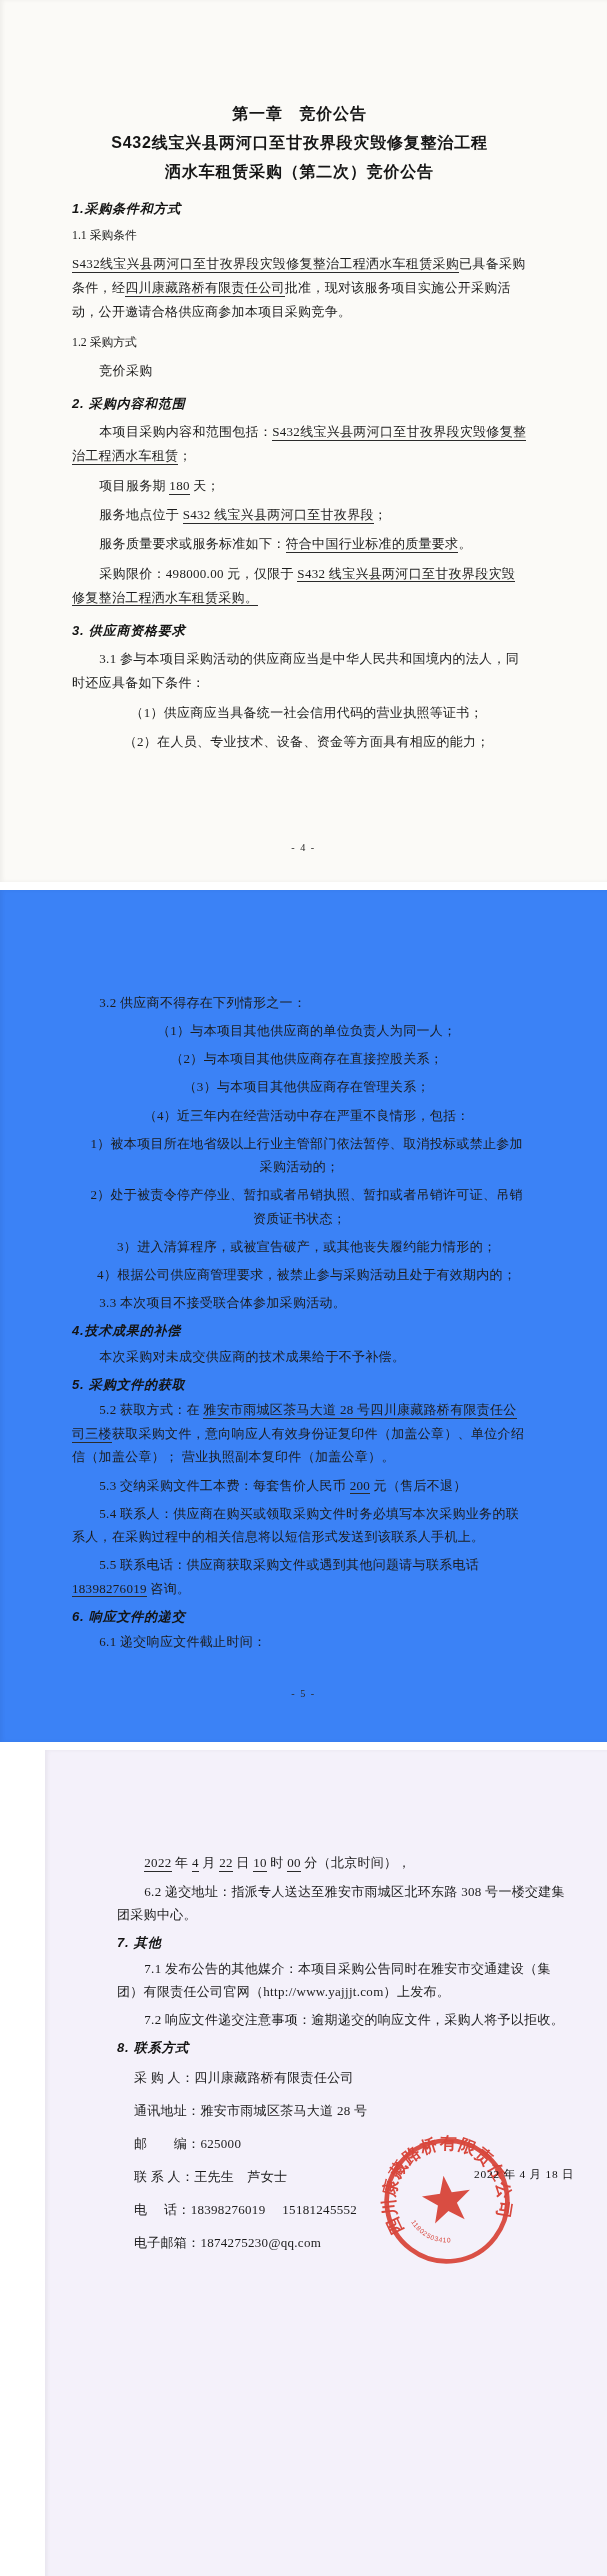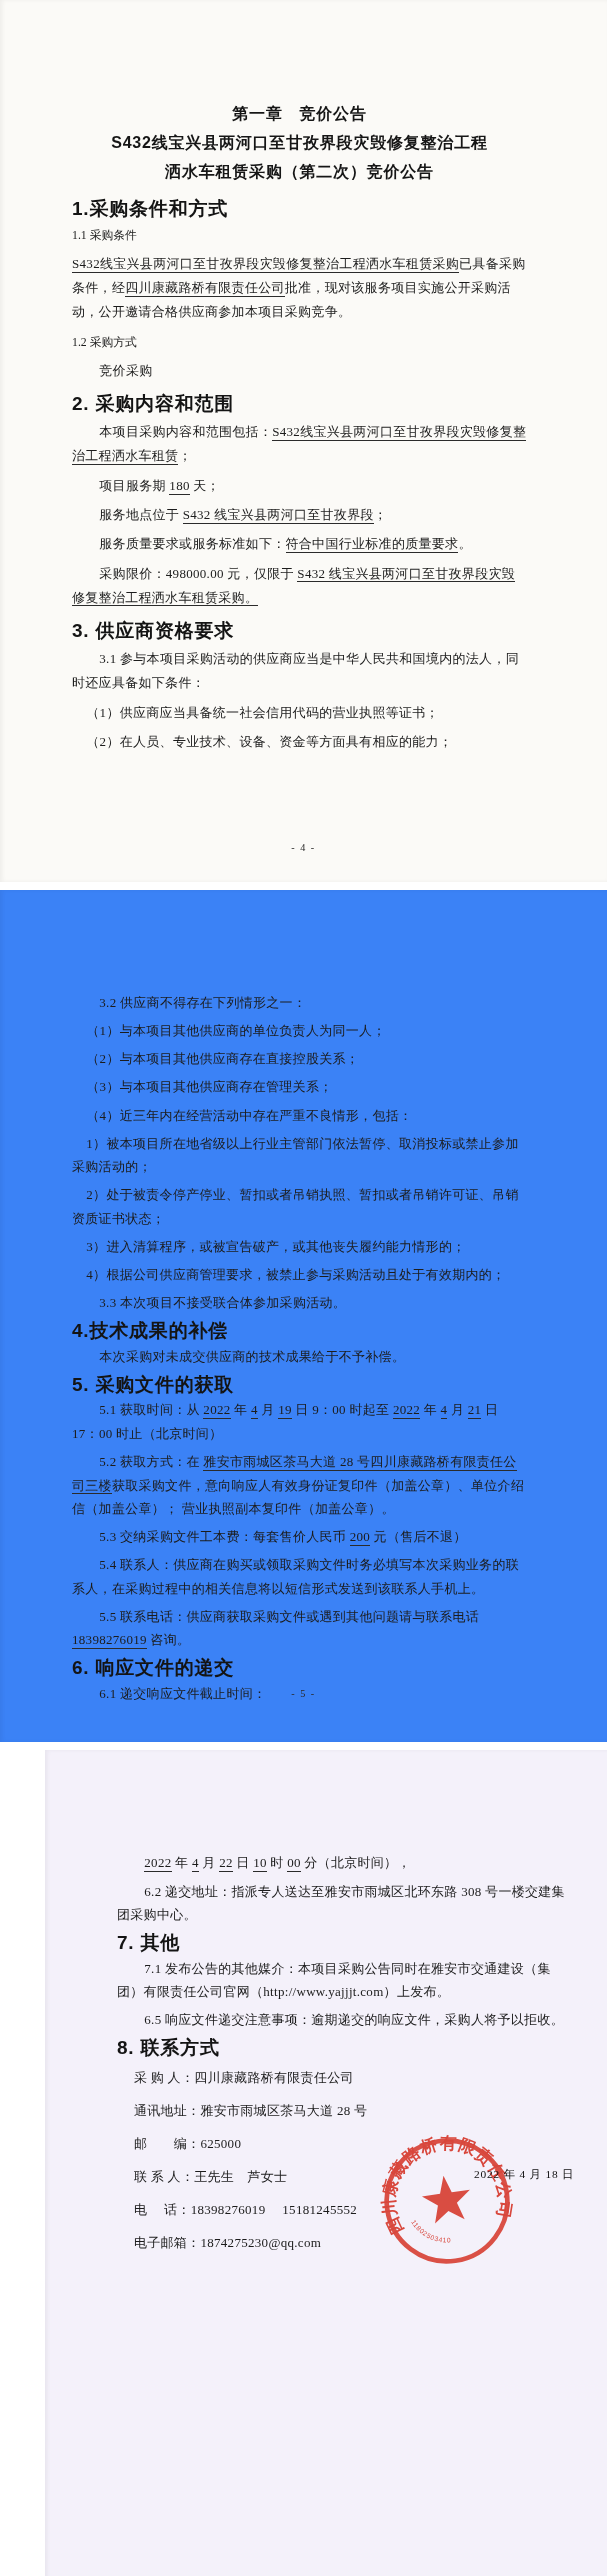--- a/index.html
+++ b/index.html
@@ -7,29 +7,29 @@
   .page{position:relative;width:607px;overflow:hidden;box-sizing:border-box;
         box-shadow:inset 2.3px 0 4.6px rgba(0,0,0,0.05);}
   .pg1{height:882px;background:#fbfaf7;margin-bottom:7.6px;padding:99px 80px 0 72px;}
   .pg2{height:852px;background:#3b82f6;margin-bottom:8.3px;padding:97px 80px 0 72px;}
   .pg3{height:986px;background:#f4f1fa;padding:97px 80px 0 72px;margin-left:45px;}
   .title-line{font-family:"Liberation Sans","DejaVu Sans",sans-serif;font-weight:bold;
               font-size:16px;line-height:29px;text-align:center;color:#161616;letter-spacing:0.8px;}
   .title-block{margin-bottom:13.7px;}
   .blk{margin:0;}
   .h1{font-family:"Liberation Sans","DejaVu Sans",sans-serif;font-weight:bold;
-      font-size:19px;line-height:18px;color:#141414;letter-spacing:0.8px;}
+      font-size:13px;line-height:18px;color:#141414;letter-spacing:0.8px;font-style:italic;}
   .pg1 .h1{margin:12px 0 7.6px;}
   .pg2 .h1,.pg3 .h1{margin:7.6px 0 4.6px;}
   .h2{font-size:11.8px;line-height:18px;margin:8.3px 0;}
   .p,.p1,.p2,.pc{font-size:13px;letter-spacing:0.3px;}
   .pg1 .p,.pg1 .p1,.pg1 .p2{line-height:24px;margin:5.3px 0;}
   .pg2 .p,.pg2 .p1,.pg2 .p2{line-height:23.5px;margin:4.6px 0;}
   .pg3 .p,.pg3 .p1,.pg3 .p2{line-height:23.5px;margin:4.6px 0;}
-  .p1{text-indent:1.1em;}
+  .p1{text-indent:1.1em;text-align:center;}
   .p2{text-indent:2.1em;}
   .pc{text-indent:1.3em;line-height:24px;margin:9px 0;}
   .u{border-bottom:0.9px solid #2b2b2b;padding-bottom:0.8px;}
   .footer{position:absolute;left:0;width:100%;text-align:center;font-size:10.2px;
           color:#2a2a2a;letter-spacing:1.5px;}
   .pg1 .footer{bottom:29px;}
   .pg2 .footer{bottom:43px;}
   .pg3 .footer{bottom:65px;}
   .seal{position:absolute;left:335px;top:384px;width:134px;height:134px;
         transform:rotate(-8deg);opacity:0.92;z-index:2;}
@@ -76,38 +76,37 @@
       <p class="blk p1"><span>（3）与本项目其他供应商存在管理关系；</span></p>
       <p class="blk p1"><span>（4）近三年内在经营活动中存在严重不良情形，包括：</span></p>
       <p class="blk p1"><span>1）被本项目所在地省级以上行业主管部门依法暂停、取消投标或禁止参加采购活动的；</span></p>
       <p class="blk p1"><span>2）处于被责令停产停业、暂扣或者吊销执照、暂扣或者吊销许可证、吊销资质证书状态；</span></p>
       <p class="blk p1"><span>3）进入清算程序，或被宣告破产，或其他丧失履约能力情形的；</span></p>
       <p class="blk p1"><span>4）根据公司供应商管理要求，被禁止参与采购活动且处于有效期内的；</span></p>
       <p class="blk p2"><span>3.3 本次项目不接受联合体参加采购活动。</span></p>
       <h2 class="blk h1"><span>4.技术成果的补偿</span></h2>
       <p class="blk p2"><span>本次采购对未成交供应商的技术成果给于不予补偿。</span></p>
       <h2 class="blk h1"><span>5. 采购文件的获取</span></h2>
-      <p class="blk p2"><span>5.1 获取时间：从 </span><span class="u">2022</span><span> 年 </span><span class="u">4</span><span> 月 </span><span class="u">19</span><span> 日 9：00 时起至 </span><span class="u">2022</span><span> 年 </span><span class="u">4</span><span> 月 </span><span class="u">21</span><span> 日 17：00 时止（北京时间）</span></p>
       <p class="blk p2"><span>5.2 获取方式：在 </span><span class="u">雅安市雨城区茶马大道 28 号四川康藏路桥有限责任公司三楼</span><span>获取采购文件，意向响应人有效身份证复印件（加盖公章）、单位介绍信（加盖公章）； 营业执照副本复印件（加盖公章）。</span></p>
       <p class="blk p2"><span>5.3 交纳采购文件工本费：每套售价人民币 </span><span class="u">200</span><span> 元（售后不退）</span></p>
       <p class="blk p2"><span>5.4 联系人：供应商在购买或领取采购文件时务必填写本次采购业务的联系人，在采购过程中的相关信息将以短信形式发送到该联系人手机上。</span></p>
       <p class="blk p2"><span>5.5 联系电话：供应商获取采购文件或遇到其他问题请与联系电话 </span><span class="u">18398276019</span><span> 咨询。</span></p>
       <h2 class="blk h1"><span>6. 响应文件的递交</span></h2>
       <p class="blk p2"><span>6.1 递交响应文件截止时间：</span></p>
     </div>
   <div class="footer">- 5 -</div>
 </div>
 
 <div class="page pg3">
   <div>
       <p class="blk p2"><span class="u">2022</span><span> 年 </span><span class="u">4</span><span> 月 </span><span class="u">22</span><span> 日 </span><span class="u">10</span><span> 时 </span><span class="u">00</span><span> 分（北京时间），</span></p>
       <p class="blk p2"><span>6.2 递交地址：指派专人送达至雅安市雨城区北环东路 308 号一楼交建集团采购中心。</span></p>
       <h2 class="blk h1"><span>7. 其他</span></h2>
       <p class="blk p2"><span>7.1 发布公告的其他媒介：本项目采购公告同时在雅安市交通建设（集团）有限责任公司官网（http://www.yajjjt.com）上发布。</span></p>
-      <p class="blk p2"><span>6.5 响应文件递交注意事项：逾期递交的响应文件，采购人将予以拒收。</span></p>
+      <p class="blk p2"><span>7.2 响应文件递交注意事项：逾期递交的响应文件，采购人将予以拒收。</span></p>
       <h2 class="blk h1"><span>8. 联系方式</span></h2>
       <p class="blk pc"><span>采 购 人：四川康藏路桥有限责任公司</span></p>
       <p class="blk pc"><span>通讯地址：雅安市雨城区茶马大道 28 号</span></p>
       <p class="blk pc"><span>邮　　编：625000</span></p>
       <p class="blk pc"><span>联 系 人：王先生　芦女士</span></p>
       <p class="blk pc"><span>电　 话：18398276019　 15181245552</span></p>
       <p class="blk pc"><span>电子邮箱：1874275230@qq.com</span></p>
     </div>
 
   <div class="sign-date">2022 年 4 月 18 日</div>

